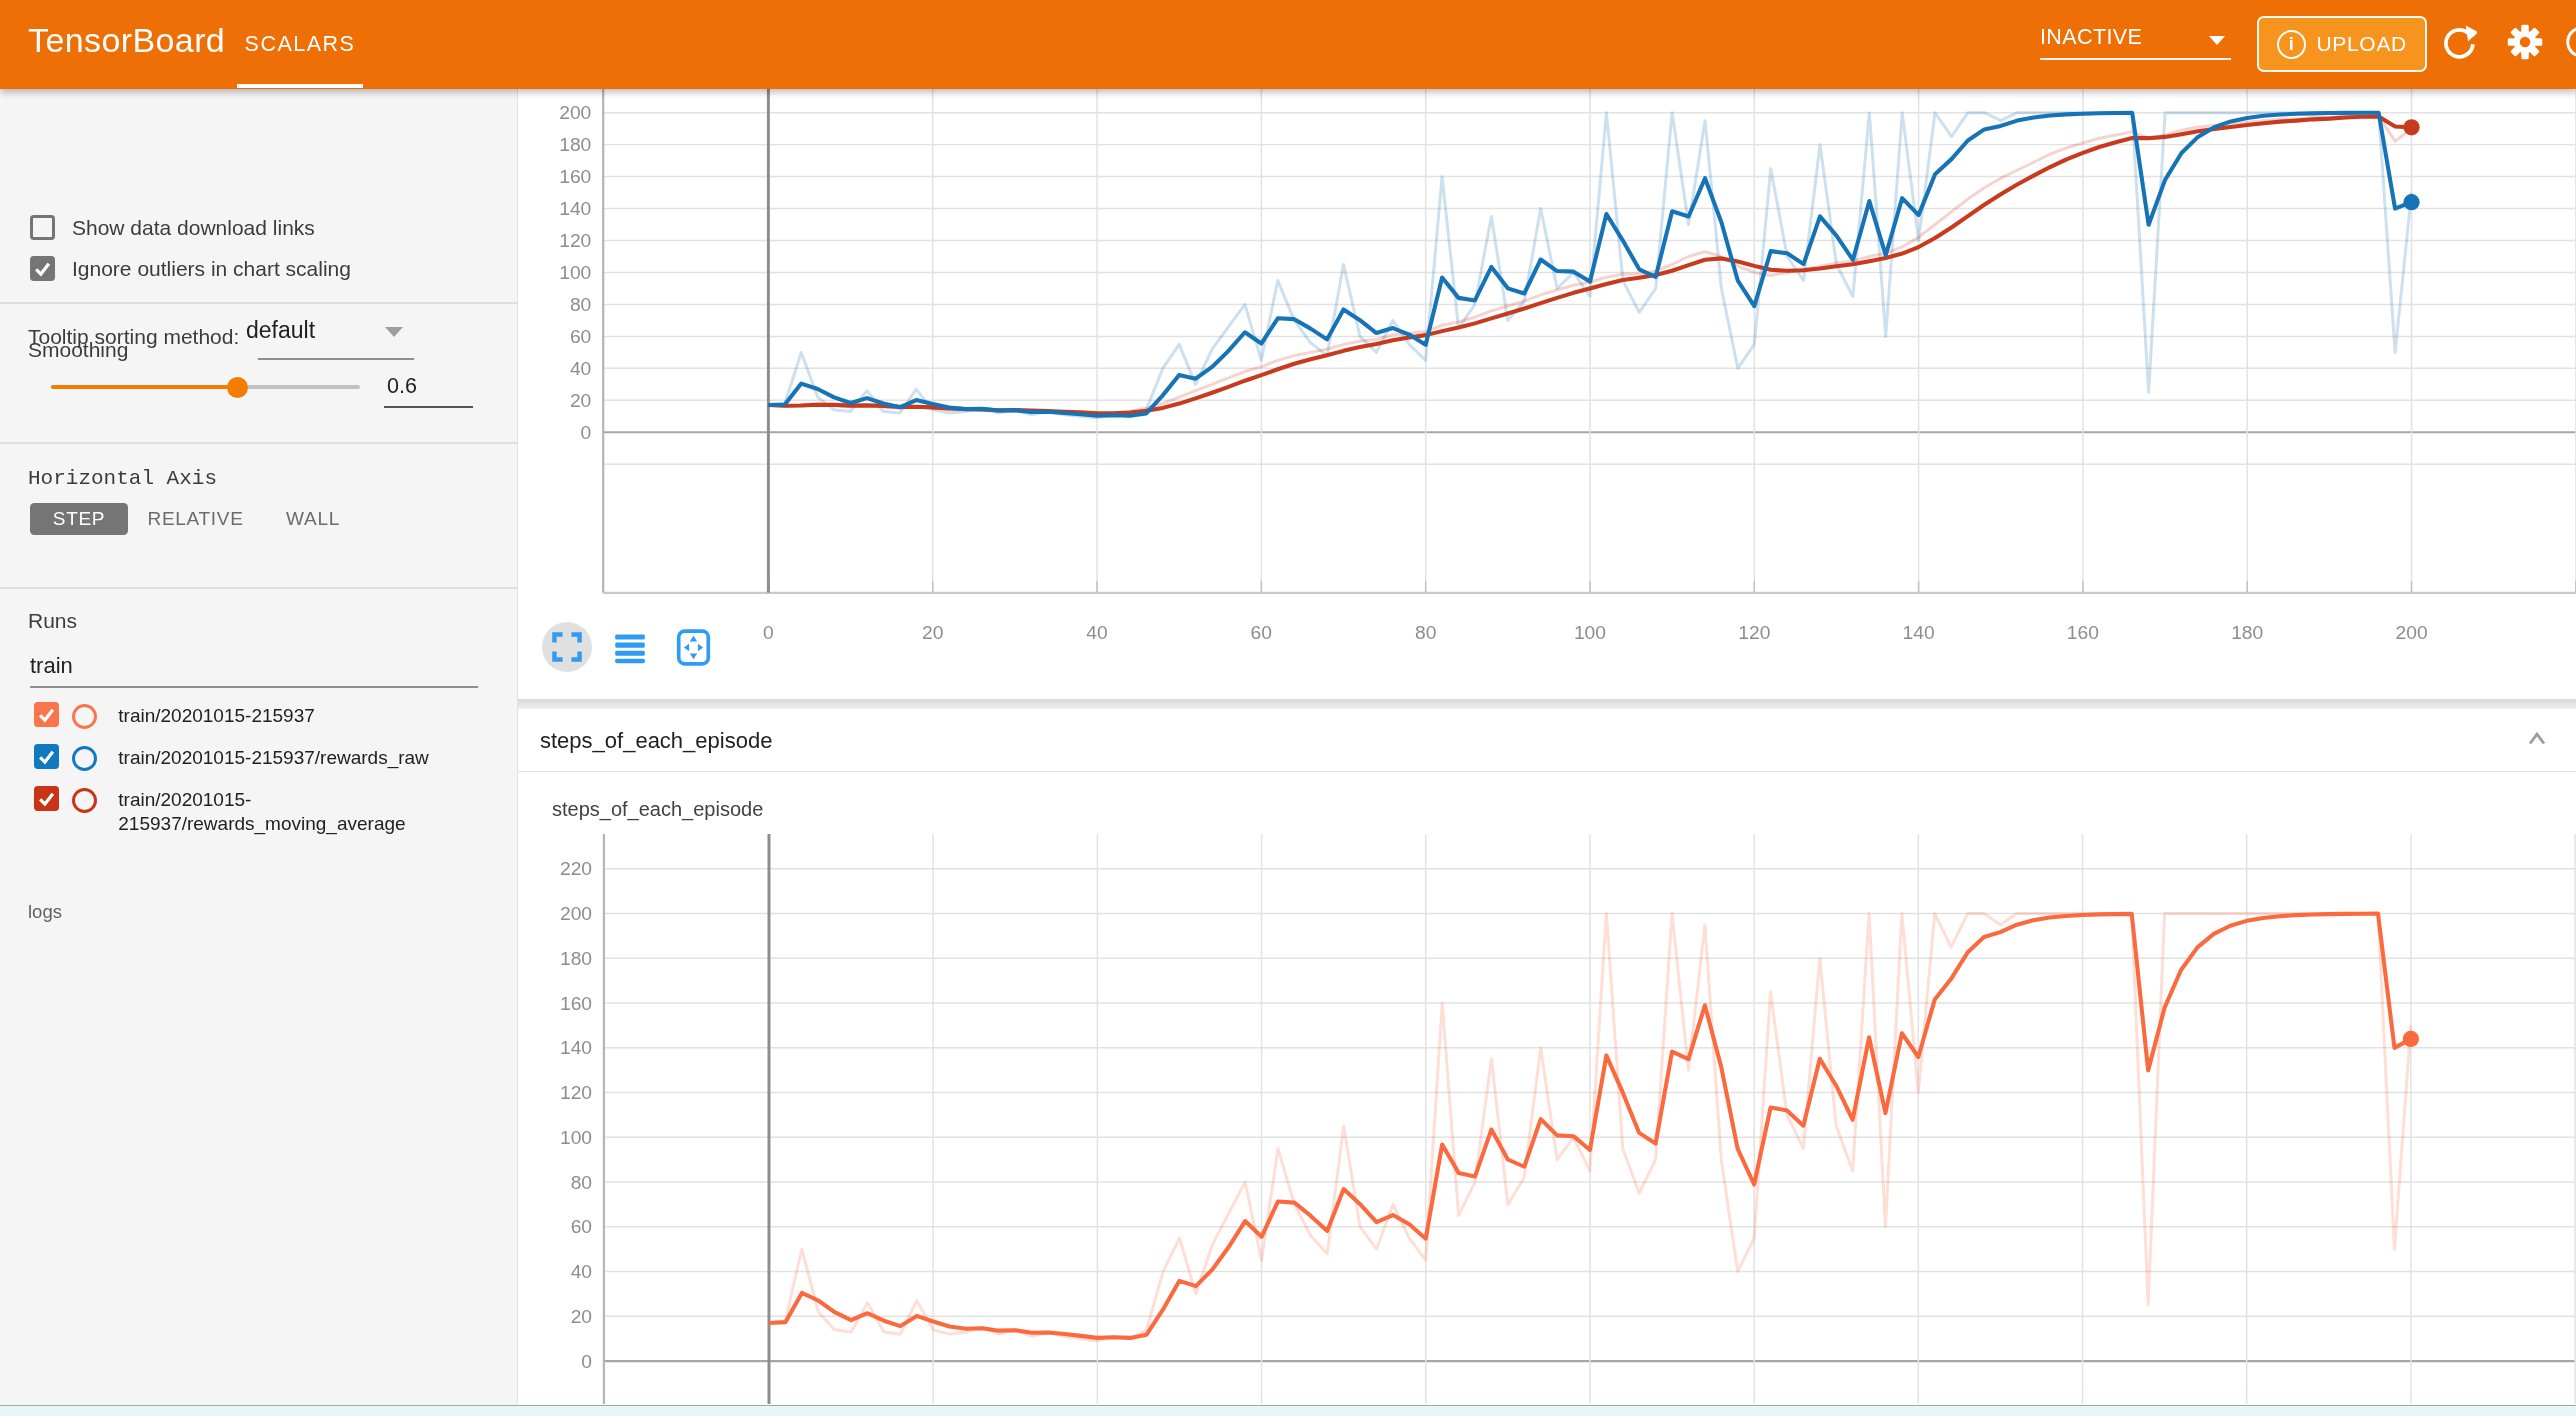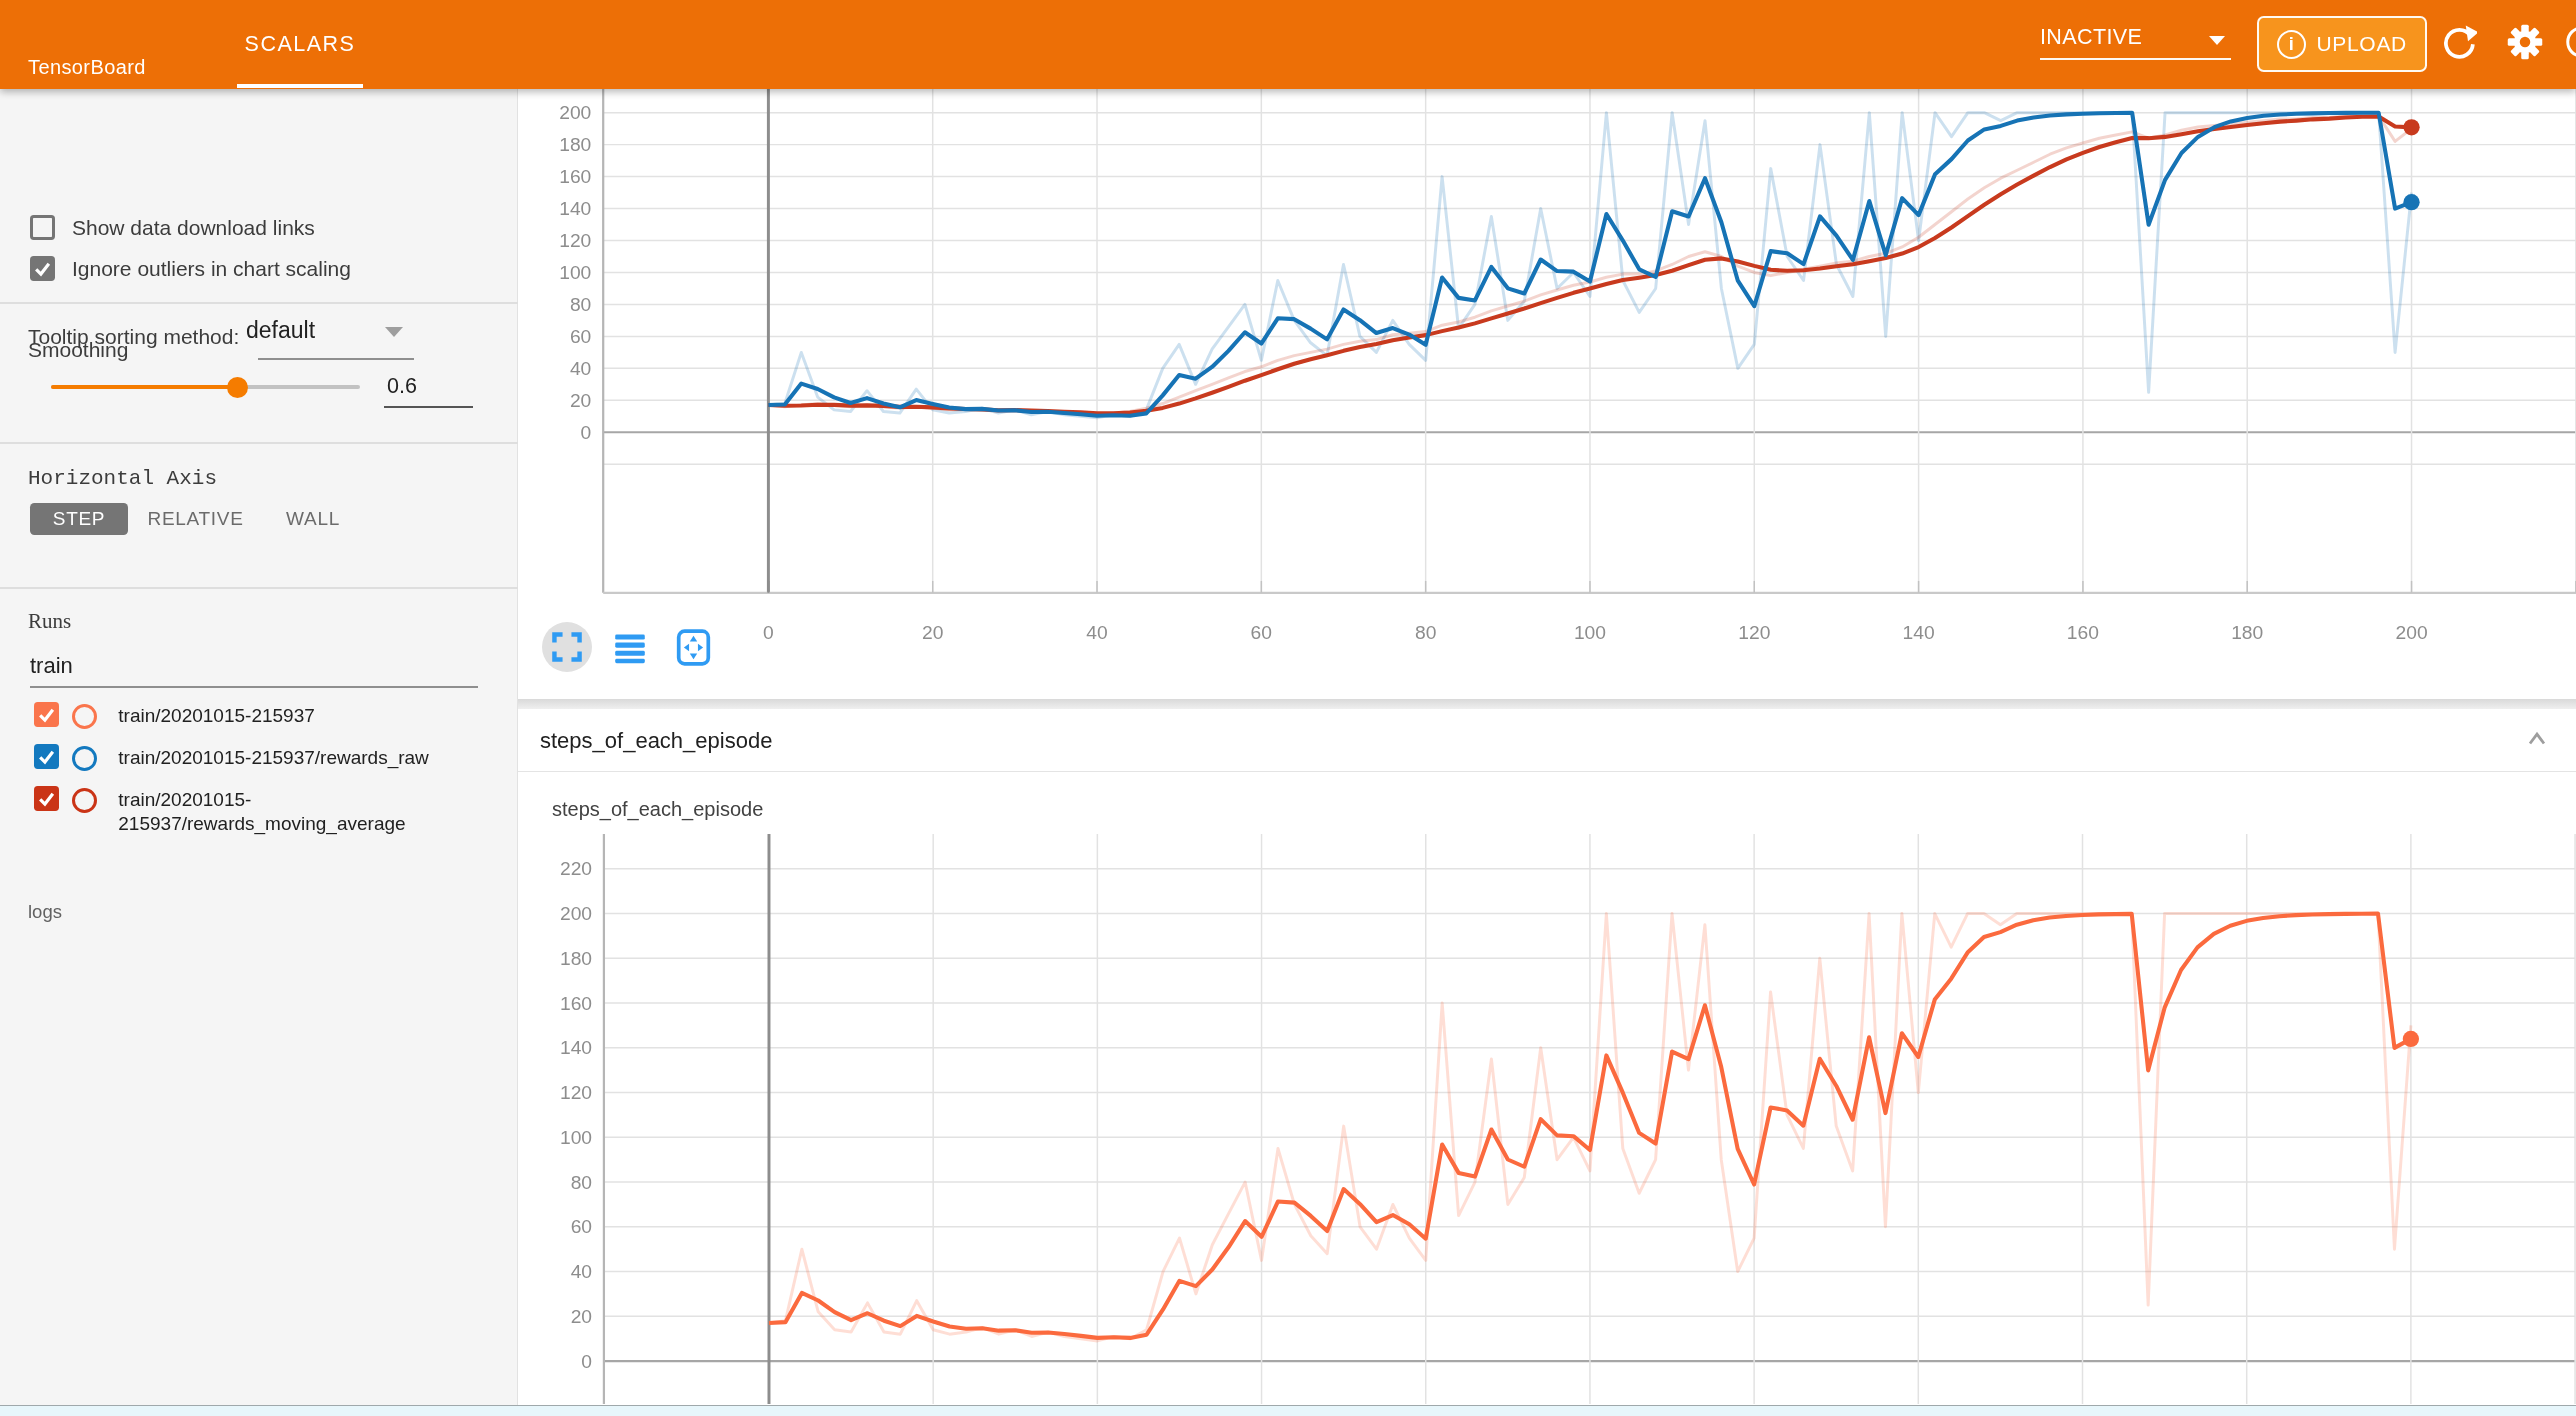--- a/index.html
+++ b/index.html
@@ -1,21 +1,21 @@
 <!DOCTYPE html>
 <html style="font-size:12px"><head>
 <meta charset="utf-8">
 <style>
   html,body{margin:0;padding:0;width:2576px;height:1416px;overflow:hidden;background:#fff;
     font-family:"Liberation Sans",sans-serif;position:relative;}
   .abs{position:absolute;}
   
   #header{position:absolute;left:0;top:0;width:2576px;height:89px;background:#ed6f06;
     box-shadow:0 3.7px 7.4px rgba(0,0,0,.28);z-index:40;}
-  #logo{position:absolute;left:28px;top:21px;color:#fff;font-size:20px;font-weight:500;letter-spacing:0.4px;margin-top:35px;}
+  #logo{position:absolute;left:28px;top:21px;color:#fff;font-size:34px;font-weight:500;letter-spacing:0.4px;}
   #tab-scalars{position:absolute;left:237px;top:0;width:126px;height:89px;display:flex;align-items:center;justify-content:center;
     color:#fff;font-size:21.5px;font-weight:500;letter-spacing:1.5px;}
   #tab-underline{position:absolute;left:237px;top:84px;width:126px;height:4.4px;background:#fff;}
   #status-select{position:absolute;left:2040px;top:18px;width:191px;height:41px;color:#fff;font-size:21.5px;letter-spacing:0.4px;}
   #status-select .txt{position:absolute;left:0;top:7.4px;}
   .caret-down{position:absolute;right:6px;top:18px;width:0;height:0;border-left:8.1px solid transparent;
     border-right:8.1px solid transparent;border-top:9.6px solid #fff;}
   #status-underline{position:absolute;left:2040px;top:58px;width:191px;height:2.2px;background:rgba(255,255,255,.95);}
   #upload-btn{position:absolute;left:2257px;top:16.3px;width:170px;height:56px;border:2.2px solid rgba(255,255,255,.95);
     border-radius:6.7px;background:#f7941d;display:flex;align-items:center;justify-content:center;gap:10.4px;
@@ -143,21 +143,21 @@
   <div id="smooth-val">0.6</div>
   <div id="smooth-underline"></div>
 
   <div class="divider" style="top:353px;"></div>
   <div class="abs" style="left:28px;top:378px;font-size:21px;color:#3c3c3c;font-family:Liberation Mono, monospace;">Horizontal Axis</div>
   <div class="haxis-btn" id="btn-step">STEP</div>
   <div class="haxis-btn" id="btn-relative">RELATIVE</div>
   <div class="haxis-btn" id="btn-wall">WALL</div>
 
   <div class="divider" style="top:498px;"></div>
-  <div class="abs" style="left:28px;top:520px;font-size:21px;color:#3c3c3c;font-family:Liberation Serif, serif;">Runs</div>
+  <div class="abs" style="left:28px;top:520px;font-size:21px;color:#3c3c3c;">Runs</div>
   <div id="runs-filter">train</div>
   <div id="filter-underline"></div>
 
   <div id="runs-list">
       <div class="run-row">
         <span class="run-check" style="background: rgb(250, 117, 76);">
           <svg width="19" height="19" viewBox="0 0 24 24">
             <polyline points="4,13 10,19 20,6" fill="none" stroke="#fff" stroke-width="4"></polyline>
           </svg>
         </span>

